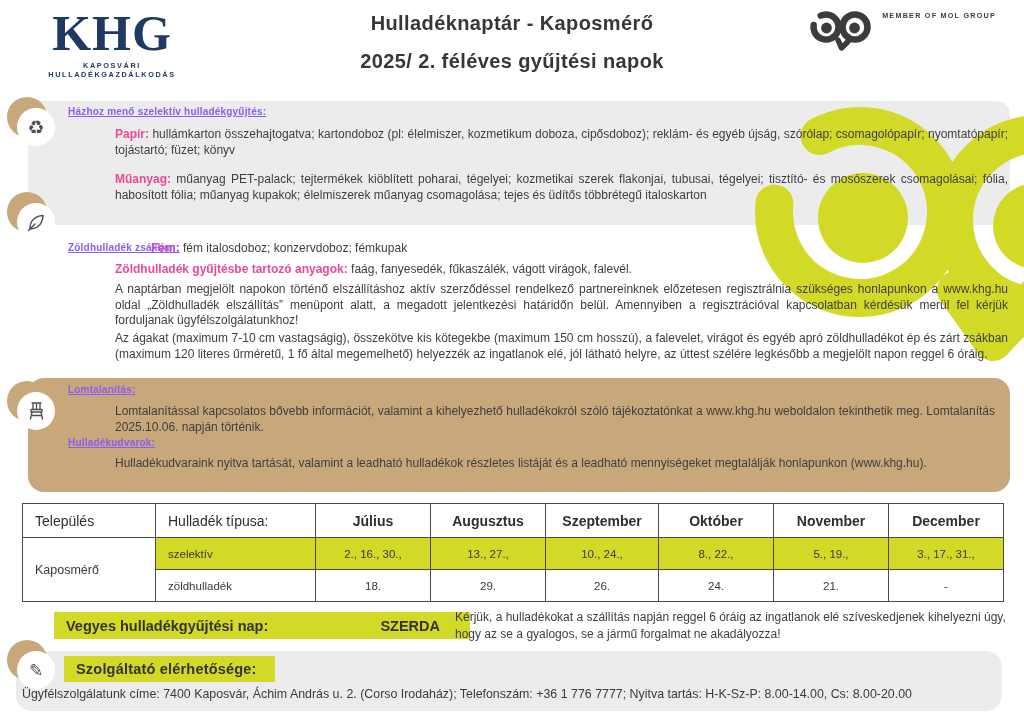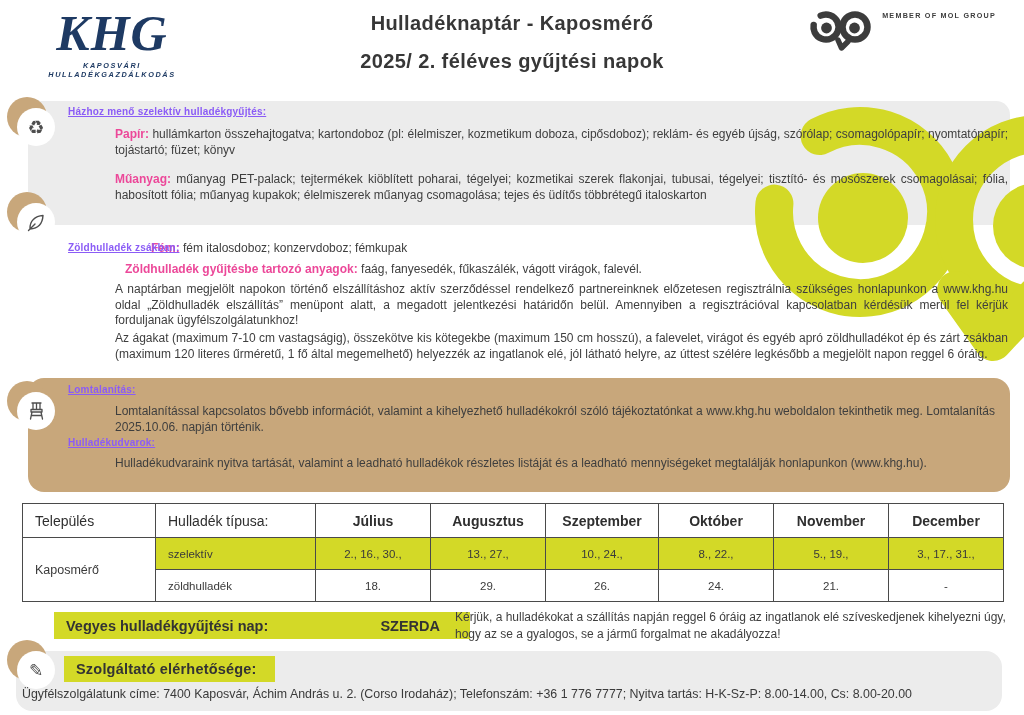--- a/index.html
+++ b/index.html
@@ -1,20 +1,20 @@
 <!DOCTYPE html>
 <html lang="hu"><head>
 <meta charset="utf-8">
 <style>
   html,body{margin:0;padding:0;}
   body{width:1024px;height:715px;position:relative;overflow:hidden;background:#fff;
        font-family:"Liberation Sans","DejaVu Sans",sans-serif;color:#3e3e3e;}
   .abs{position:absolute;}
   
-  .khg-logo{left:22px;top:8px;width:180px;text-align:center;font-style:italic;}
+  .khg-logo{left:22px;top:8px;width:180px;text-align:center;}
   .khg-word{font-family:"Liberation Serif","DejaVu Serif",serif;font-weight:700;
             font-size:50px;line-height:1;color:#1e3a63;letter-spacing:1px;}
   .khg-sub{font-size:7.3px;letter-spacing:1.6px;color:#1e3a63;margin-top:3px;font-weight:700;}
   .title-wrap{left:262px;top:12px;width:500px;text-align:center;color:#373737;}
   .title-line{font-weight:700;font-size:20px;letter-spacing:.4px;}
   .title-line2{margin-top:15px;}
   .mohu{right:28px;top:8px;display:flex;align-items:flex-start;gap:8px;}
   .mohu-text .mohu-word{font-weight:700;font-size:33px;line-height:1;color:#3c3c3c;letter-spacing:.5px;}
   .mohu-text .mohu-sub{font-size:7.2px;letter-spacing:1.25px;color:#3c3c3c;font-weight:700;margin-top:3px;}
   
@@ -138,21 +138,21 @@
 <div class="abs txt p" style="left:115px;top:172px;width:893px;">
   <b>Műanyag:</b>
   <span>műanyag PET-palack; tejtermékek kiöblített poharai, tégelyei; kozmetikai szerek flakonjai, tubusai, tégelyei; tisztító- és mosószerek csomagolásai; fólia, habosított fólia; műanyag kupakok; élelmiszerek műanyag csomagolása; tejes és üdítős többrétegű italoskarton</span>
 </div>
 <div class="abs txt p" style="left:115px;top:241px;width:893px;margin-left:36px;">
   <b>Fém:</b>
   <span>fém italosdoboz; konzervdoboz; fémkupak</span>
 </div>
 
 <div class="abs txt h-und" style="left:68px;top:242px;">Zöldhulladék zsákban:</div>
-<div class="abs txt p" style="left:125px;top:262px;width:893px;">
+<div class="abs txt p" style="left:115px;top:262px;width:893px;">
   <b>Zöldhulladék gyűjtésbe tartozó anyagok:</b>
   <span>faág, fanyesedék, fűkaszálék, vágott virágok, falevél.</span>
 </div>
 <div class="abs txt p" style="left:115px;top:282px;width:893px;">A naptárban megjelölt napokon történő elszállításhoz aktív szerződéssel rendelkező partnereinknek előzetesen regisztrálnia szükséges honlapunkon a www.khg.hu oldal „Zöldhulladék elszállítás” menüpont alatt, a megadott jelentkezési határidőn belül. Amennyiben a regisztrációval kapcsolatban kérdésük merül fel kérjük forduljanak ügyfélszolgálatunkhoz!</div>
 <div class="abs txt p" style="left:115px;top:331px;width:893px;">Az ágakat (maximum 7-10 cm vastagságig), összekötve kis kötegekbe (maximum 150 cm hosszú), a falevelet, virágot és egyéb apró zöldhulladékot ép és zárt zsákban (maximum 120 literes űrméretű, 1 fő által megemelhető) helyezzék az ingatlanok elé, jól látható helyre, az úttest szélére legkésőbb a megjelölt napon reggel 6 óráig.</div>
 
 <div class="abs txt h-und" style="left:68px;top:384px;">Lomtalanítás:</div>
 <div class="abs txt p" style="left:115px;top:404px;width:880px;">Lomtalanítással kapcsolatos bővebb információt, valamint a kihelyezhető hulladékokról szóló tájékoztatónkat a www.khg.hu weboldalon tekinthetik meg. Lomtalanítás 2025.10.06. napján történik.</div>
 <div class="abs txt h-und" style="left:68px;top:437px;">Hulladékudvarok:</div>
 <div class="abs txt p" style="left:115px;top:456px;width:880px;">Hulladékudvaraink nyitva tartását, valamint a leadható hulladékok részletes listáját és a leadható mennyiségeket megtalálják honlapunkon (www.khg.hu).</div>

